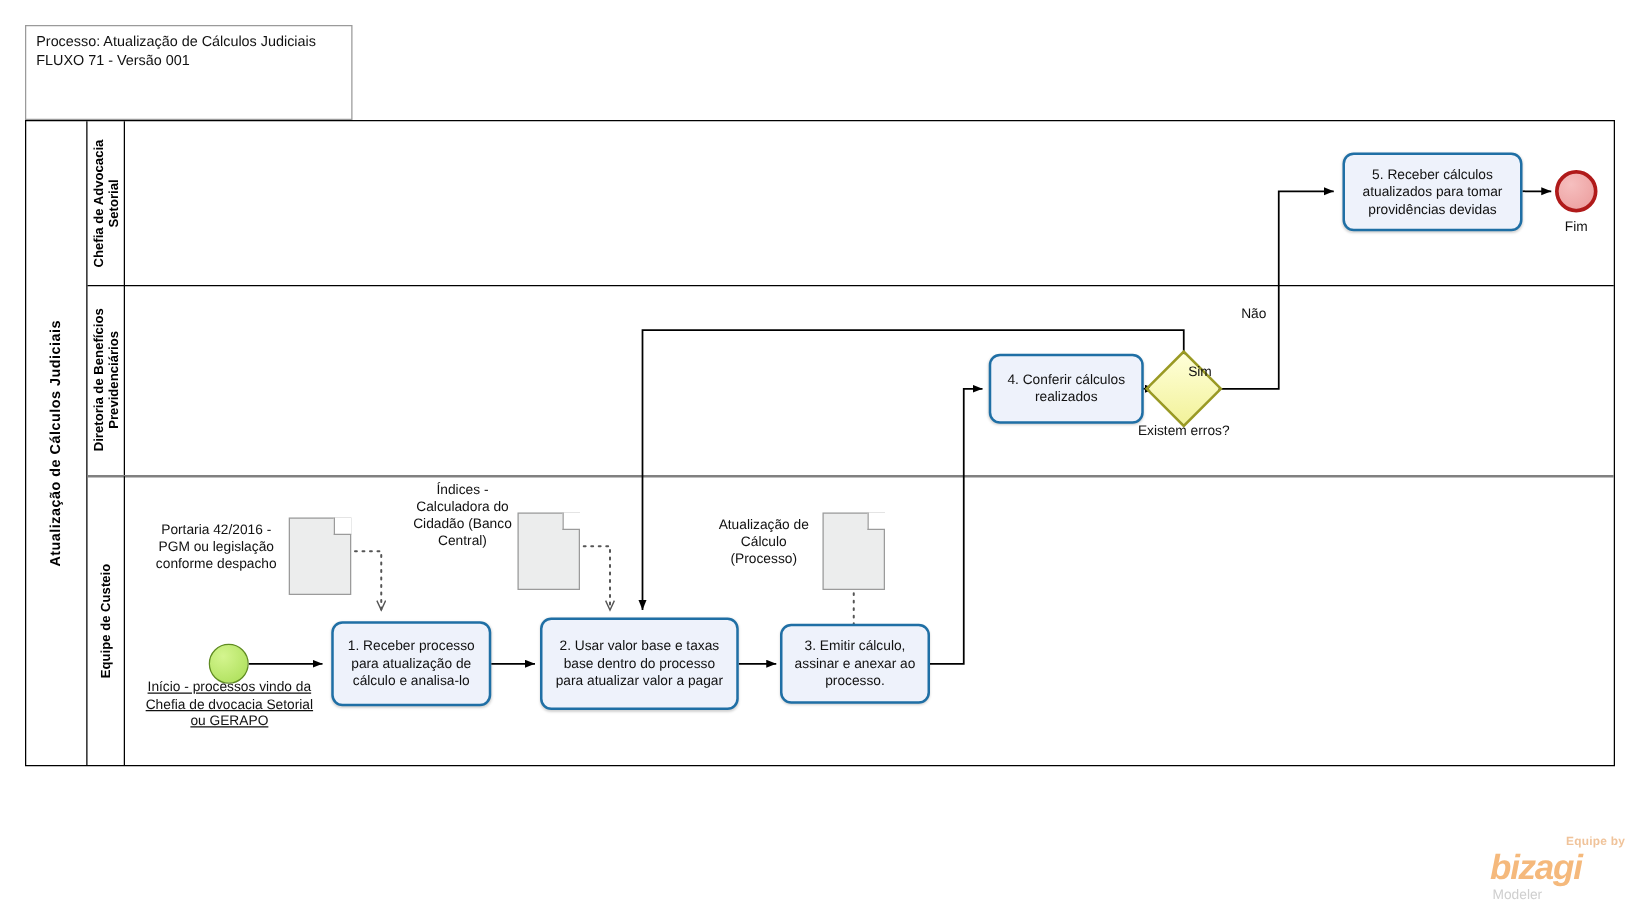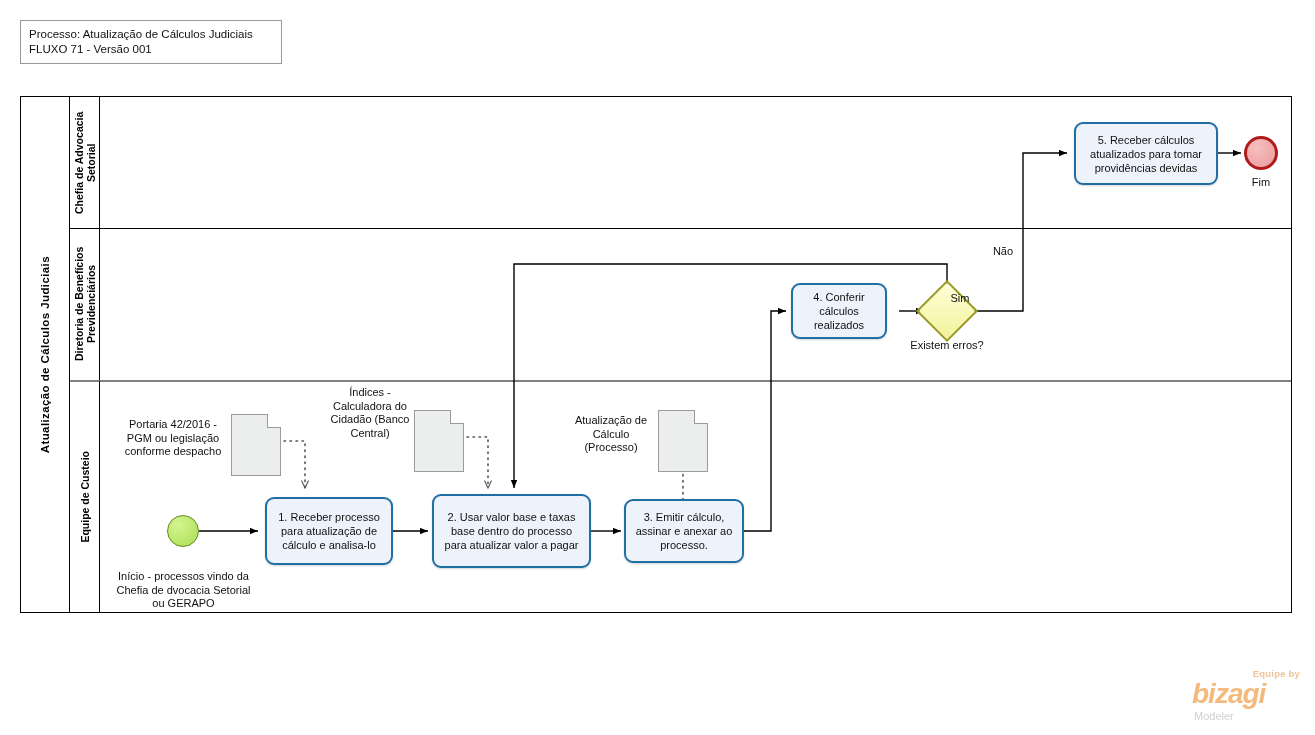--- a/index.html
+++ b/index.html
@@ -1,20 +1,20 @@
 <!DOCTYPE html>
 <html><head>
 <meta charset="utf-8">
 <style>
   html,body{margin:0;padding:0;background:#ffffff;}
   body{width:1315px;height:735px;position:relative;overflow:hidden;
        font-family:"Liberation Sans",sans-serif;color:#000;}
 
   
-  #title-box{position:absolute;left:20px;top:20px;width:262px;height:44px;
+  #title-box{position:absolute;left:20px;top:20px;width:262px;height:76px;
       border:1px solid #9a9a9a;background:#ffffff;box-sizing:border-box;
       padding:6px 8px;}
   #title-box div{font-size:11.5px;line-height:15px;color:#111;white-space:nowrap;}
 
   
   #pool{position:absolute;left:20px;top:96px;width:1272px;height:517px;
         border:1.5px solid #000;box-sizing:border-box;background:#fff;}
   #pool-label{position:absolute;left:0;top:0;width:49px;height:100%;
       border-right:1.5px solid #000;box-sizing:border-box;
       display:flex;align-items:center;justify-content:center;}
@@ -138,32 +138,32 @@
   <path d="M969,311 L1023,311 L1023,153 L1067,153" stroke="#000" stroke-width="1.4" fill="none" marker-end="url(#arrow)"></path>
 
   <path d="M1218,153 L1241,153" stroke="#000" stroke-width="1.4" fill="none" marker-end="url(#arrow)"></path>
 
   <path d="M278,441 L305,441 L305,488" stroke="#555" stroke-width="1.6" fill="none" stroke-dasharray="1.5,4.5" stroke-linecap="round" marker-end="url(#arrow-open)"></path>
   <path d="M461,437 L488,437 L488,488" stroke="#555" stroke-width="1.6" fill="none" stroke-dasharray="1.5,4.5" stroke-linecap="round" marker-end="url(#arrow-open)"></path>
   <path d="M683,500 L683,460" stroke="#555" stroke-width="1.6" fill="none" stroke-dasharray="1.5,4.5" stroke-linecap="round" marker-end="url(#arrow-open)"></path>
 </svg>
 
 <div class="event start" style="left:167px;top:515px;"></div>
-<div class="lbl" style="left:110px;top:570px;width:147px;">Início - processos vindo da Chefia de dvocacia Setorial ou GERAPO</div>
+<div class="lbl" style="left:110px;top:544px;width:147px;text-decoration:underline;">Início - processos vindo da Chefia de dvocacia Setorial ou GERAPO</div>
 
 <div class="event end" style="left:1244px;top:136px;"></div>
 <div class="lbl" style="left:1231px;top:176px;width:60px;">Fim</div>
 
 <div class="task" style="left:265px;top:497px;width:128px;height:68px;">1. Receber processo para atualização de cálculo e analisa-lo</div>
 
 <div class="task" style="left:432px;top:494px;width:159px;height:74px;">2. Usar valor base e taxas base dentro do processo para atualizar valor a pagar</div>
 
 <div class="task" style="left:624px;top:499px;width:120px;height:64px;">3. Emitir cálculo, assinar e anexar ao processo.</div>
 
-<div class="task" style="left:791px;top:283px;width:96px;height:56px;">4. Conferir cálculos realizados</div>
+<div class="task" style="left:791px;top:283px;width:124px;height:56px;">4. Conferir cálculos realizados</div>
 
 <div class="task" style="left:1074px;top:122px;width:144px;height:63px;">5. Receber cálculos atualizados para tomar providências devidas</div>
 
 <div class="gateway" style="left:925px;top:289px;"></div>
 <div class="lbl" style="left:880px;top:339px;width:134px;">Existem erros?</div>
 <div class="lbl" style="left:932px;top:260px;width:56px;margin-top:32px;">Sim</div>
 <div class="lbl" style="left:975px;top:245px;width:56px;">Não</div>
 
 <div class="doc" style="left:231px;top:414px;">
   <div class="fold"></div>

